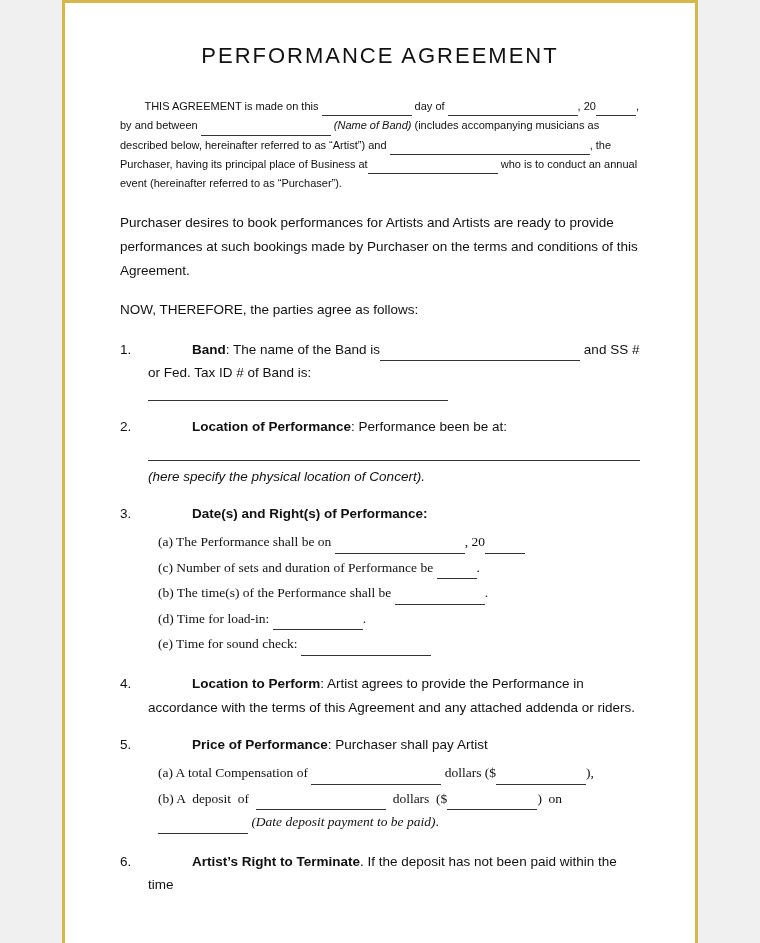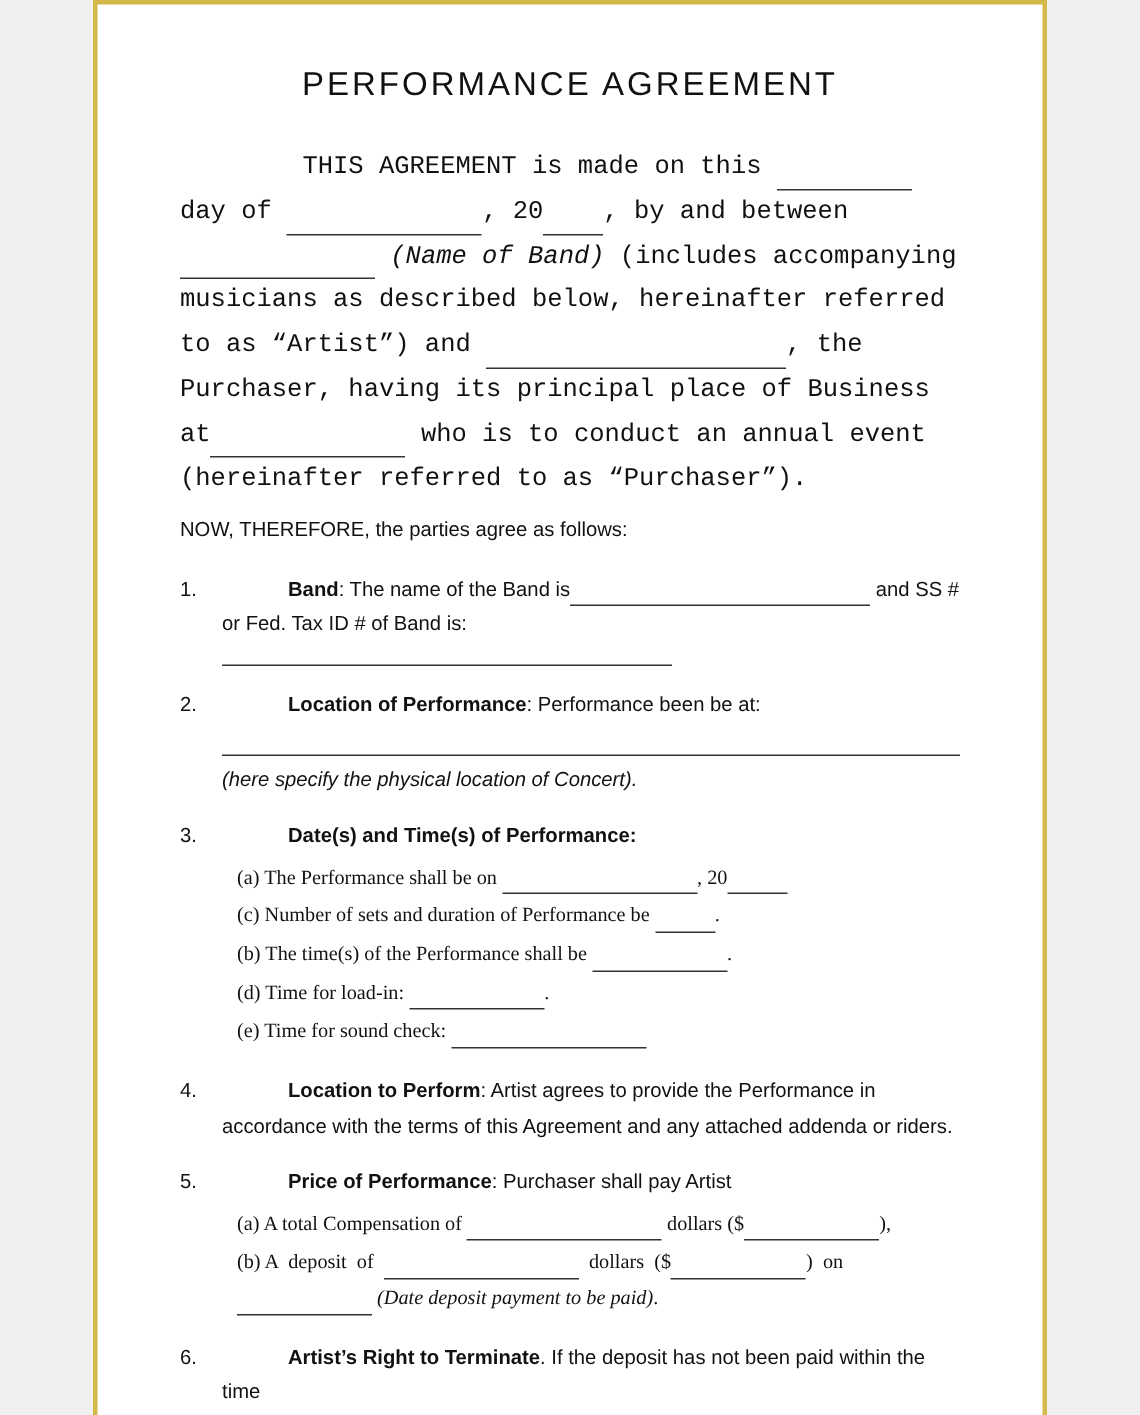--- a/index.html
+++ b/index.html
@@ -26,25 +26,25 @@
     .title {
       text-align: center;
       font-size: 22px;
       font-weight: normal;
       letter-spacing: 2px;
       font-family: Arial, sans-serif;
       margin-bottom: 28px;
       color: #111;
     }
     .intro-block {
-      margin-bottom: 6px;
-      font-size: 17px;
+      margin-bottom: 18px;
+      font-size: 11px;
       line-height: 1.75;
       color: #111;
-      font-family: Liberation Mono, monospace;
+      font-family: Liberation Sans, sans-serif;
     }
     .blank-underline {
       display: inline-block;
       border-bottom: 1px solid #333;
       min-width: 60px;
       height: 14px;
       vertical-align: bottom;
     }
     .blank-underline-sm { min-width: 40px; }
     .blank-underline-md { min-width: 90px; }
@@ -116,20 +116,23 @@
 </head>
 <body>
 
 <div class="page-wrapper">
   <h1 class="title">PERFORMANCE AGREEMENT</h1>
 
   <div class="intro-block">
     <span>&nbsp;&nbsp;&nbsp;&nbsp;&nbsp;&nbsp;&nbsp;&nbsp;THIS AGREEMENT is made on this <span class="blank-underline blank-underline-md"></span> day of <span class="blank-underline blank-underline-lg"></span>, 20<span class="blank-underline blank-underline-sm"></span>, by and between <span class="blank-underline blank-underline-lg"></span> <span class="italic-text">(Name of Band)</span> (includes accompanying musicians as described below, hereinafter referred to as “Artist”) and <span class="blank-underline blank-underline-xxl"></span>, the Purchaser, having its principal place of Business at<span class="blank-underline blank-underline-lg"></span> who is to conduct an annual event (hereinafter referred to as “Purchaser”).</span>
   </div>
 
+  <div class="paragraph">
+    <span>Purchaser desires to book performances for Artists and Artists are ready to provide performances at such bookings  made by Purchaser on the terms and conditions  of this Agreement.</span>
+  </div>
 
   <div class="paragraph">
     <span>NOW, THEREFORE, the parties agree as follows:</span>
   </div>
 
   <ol class="numbered-list">
 
     <li class="numbered-item">
       <span class="item-number">1.</span>
       <div class="item-content">
@@ -142,21 +145,21 @@
       <div class="item-content">
         <span class="bold-text">Location of Performance</span><span>: Performance been be at:</span>
         <span class="location-line"></span>
         <span class="italic-text">(here specify the physical location of Concert).</span>
       </div>
     </li>
 
     <li class="numbered-item">
       <span class="item-number">3.</span>
       <div class="item-content">
-        <span class="bold-text">Date(s) and Time(s) of Performance:</span>
+        <span class="bold-text">Date(s) and Right(s) of Performance:</span>
         <ul class="sub-list">
           <li class="sub-item">(a)  The Performance shall be on <span class="blank-underline blank-underline-lg"></span>, 20<span class="blank-underline blank-underline-sm"></span></li>
           <li class="sub-item">(c)  Number of sets and duration of Performance be <span class="blank-underline blank-underline-sm"></span>.</li>
           <li class="sub-item">(b)  The time(s) of the Performance shall be <span class="blank-underline blank-underline-md"></span>.</li>
           <li class="sub-item">(d)  Time for load-in: <span class="blank-underline blank-underline-md"></span>.</li>
           <li class="sub-item">(e)  Time for sound check: <span class="blank-underline blank-underline-lg"></span></li>
         </ul>
       </div>
     </li>
 

